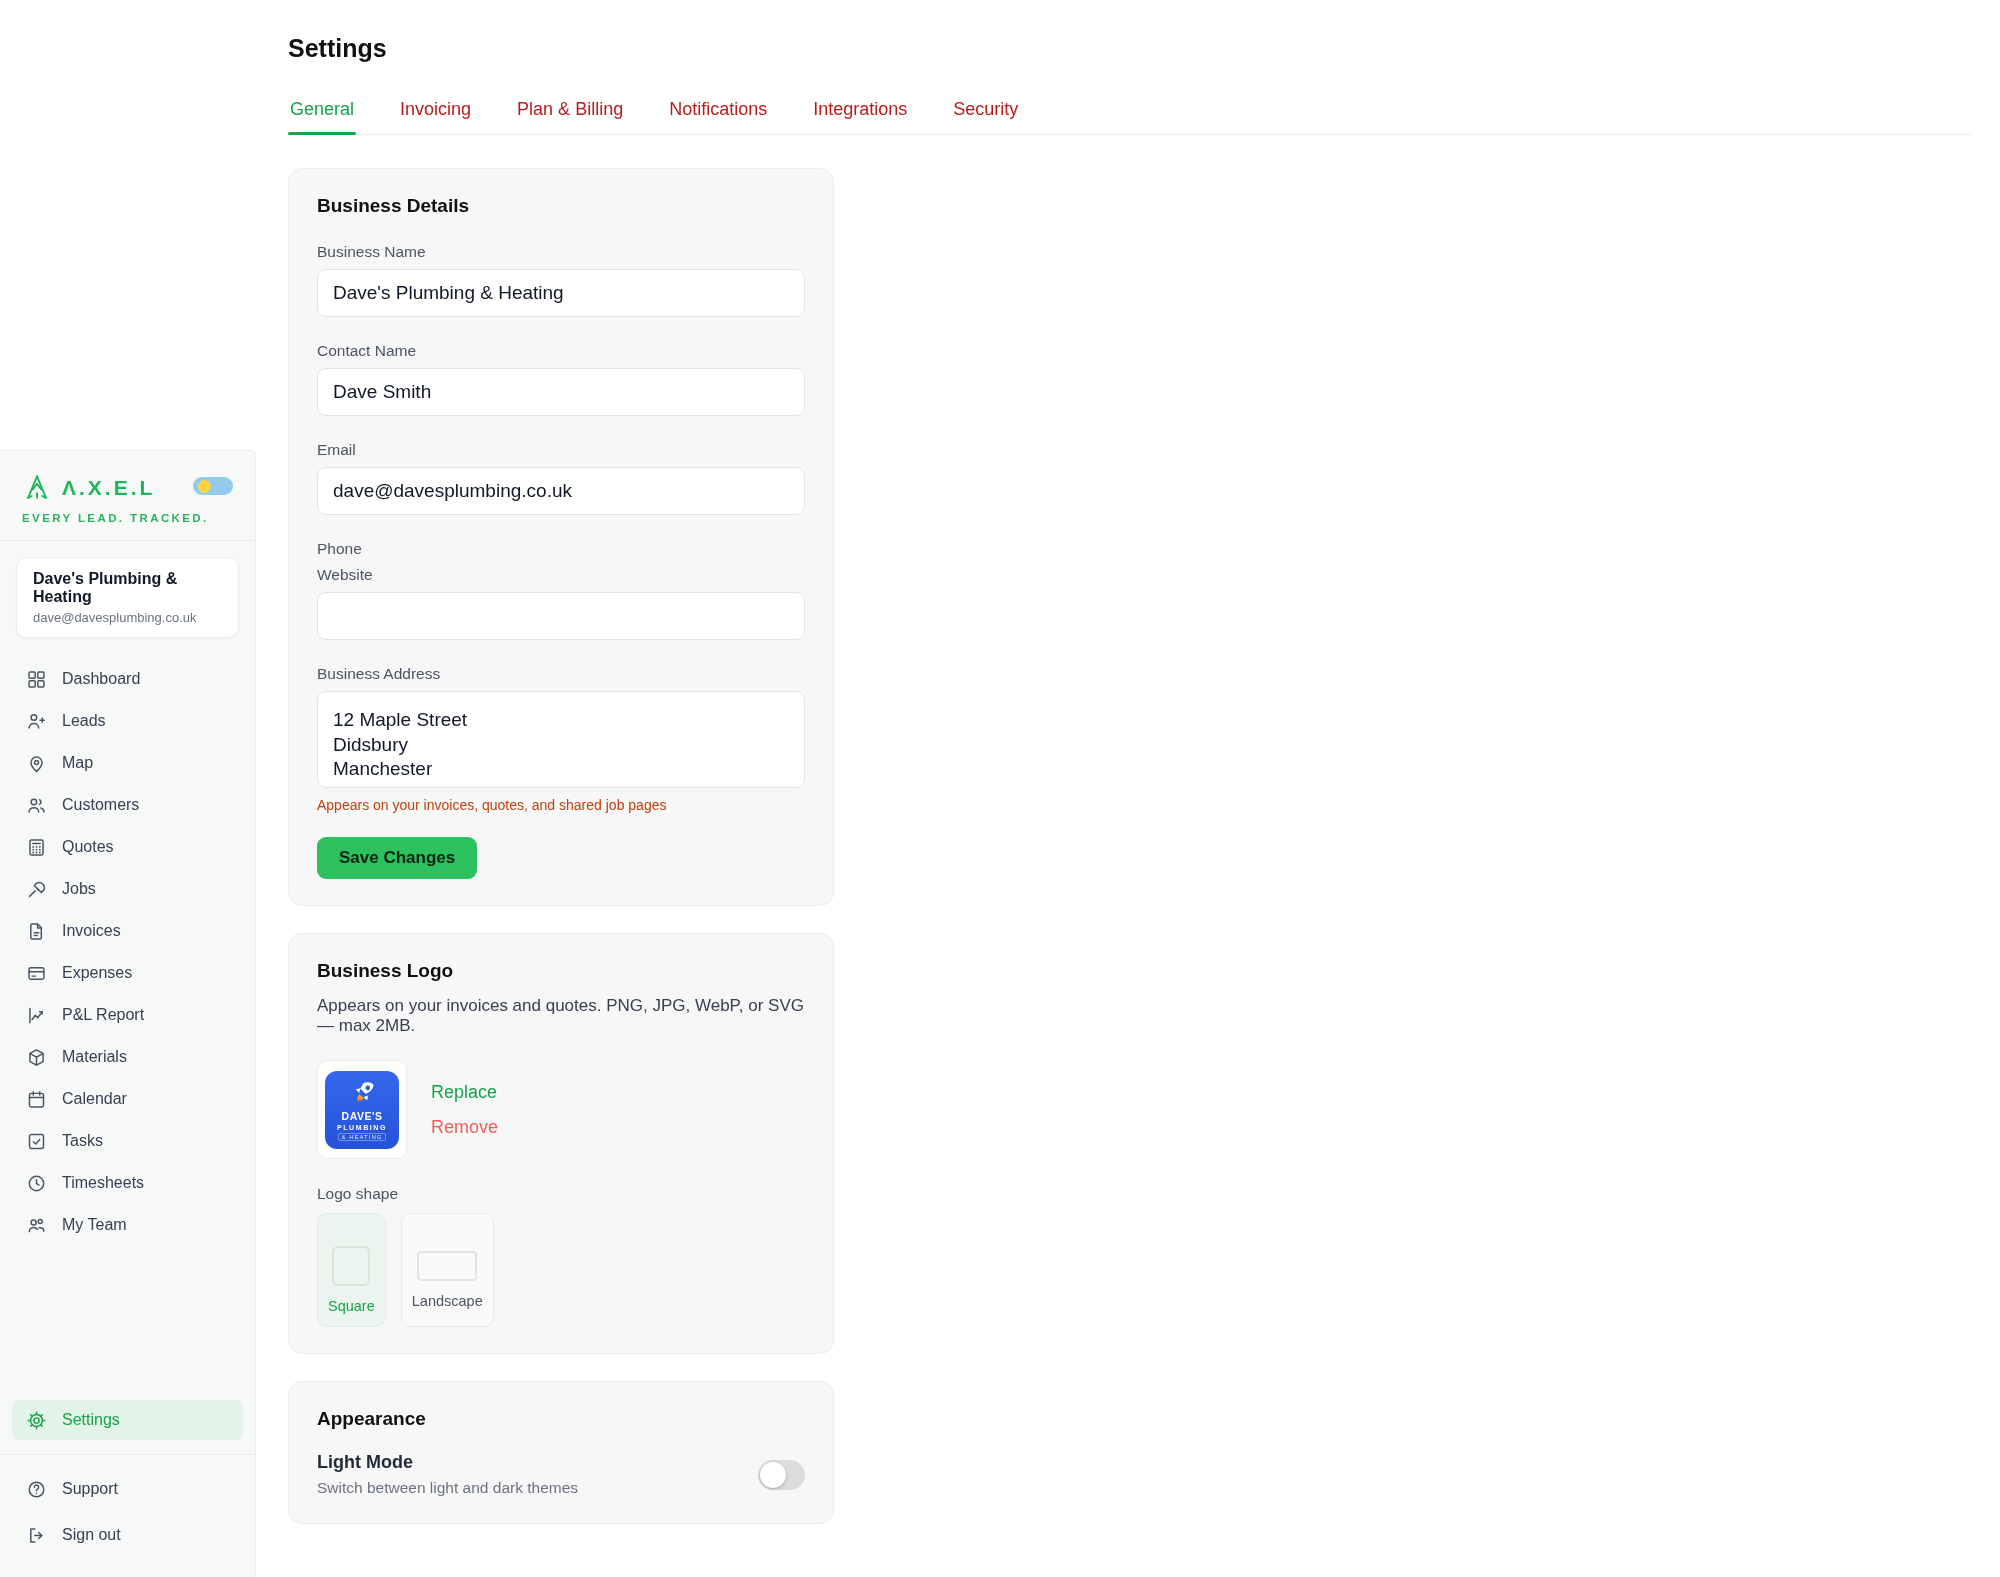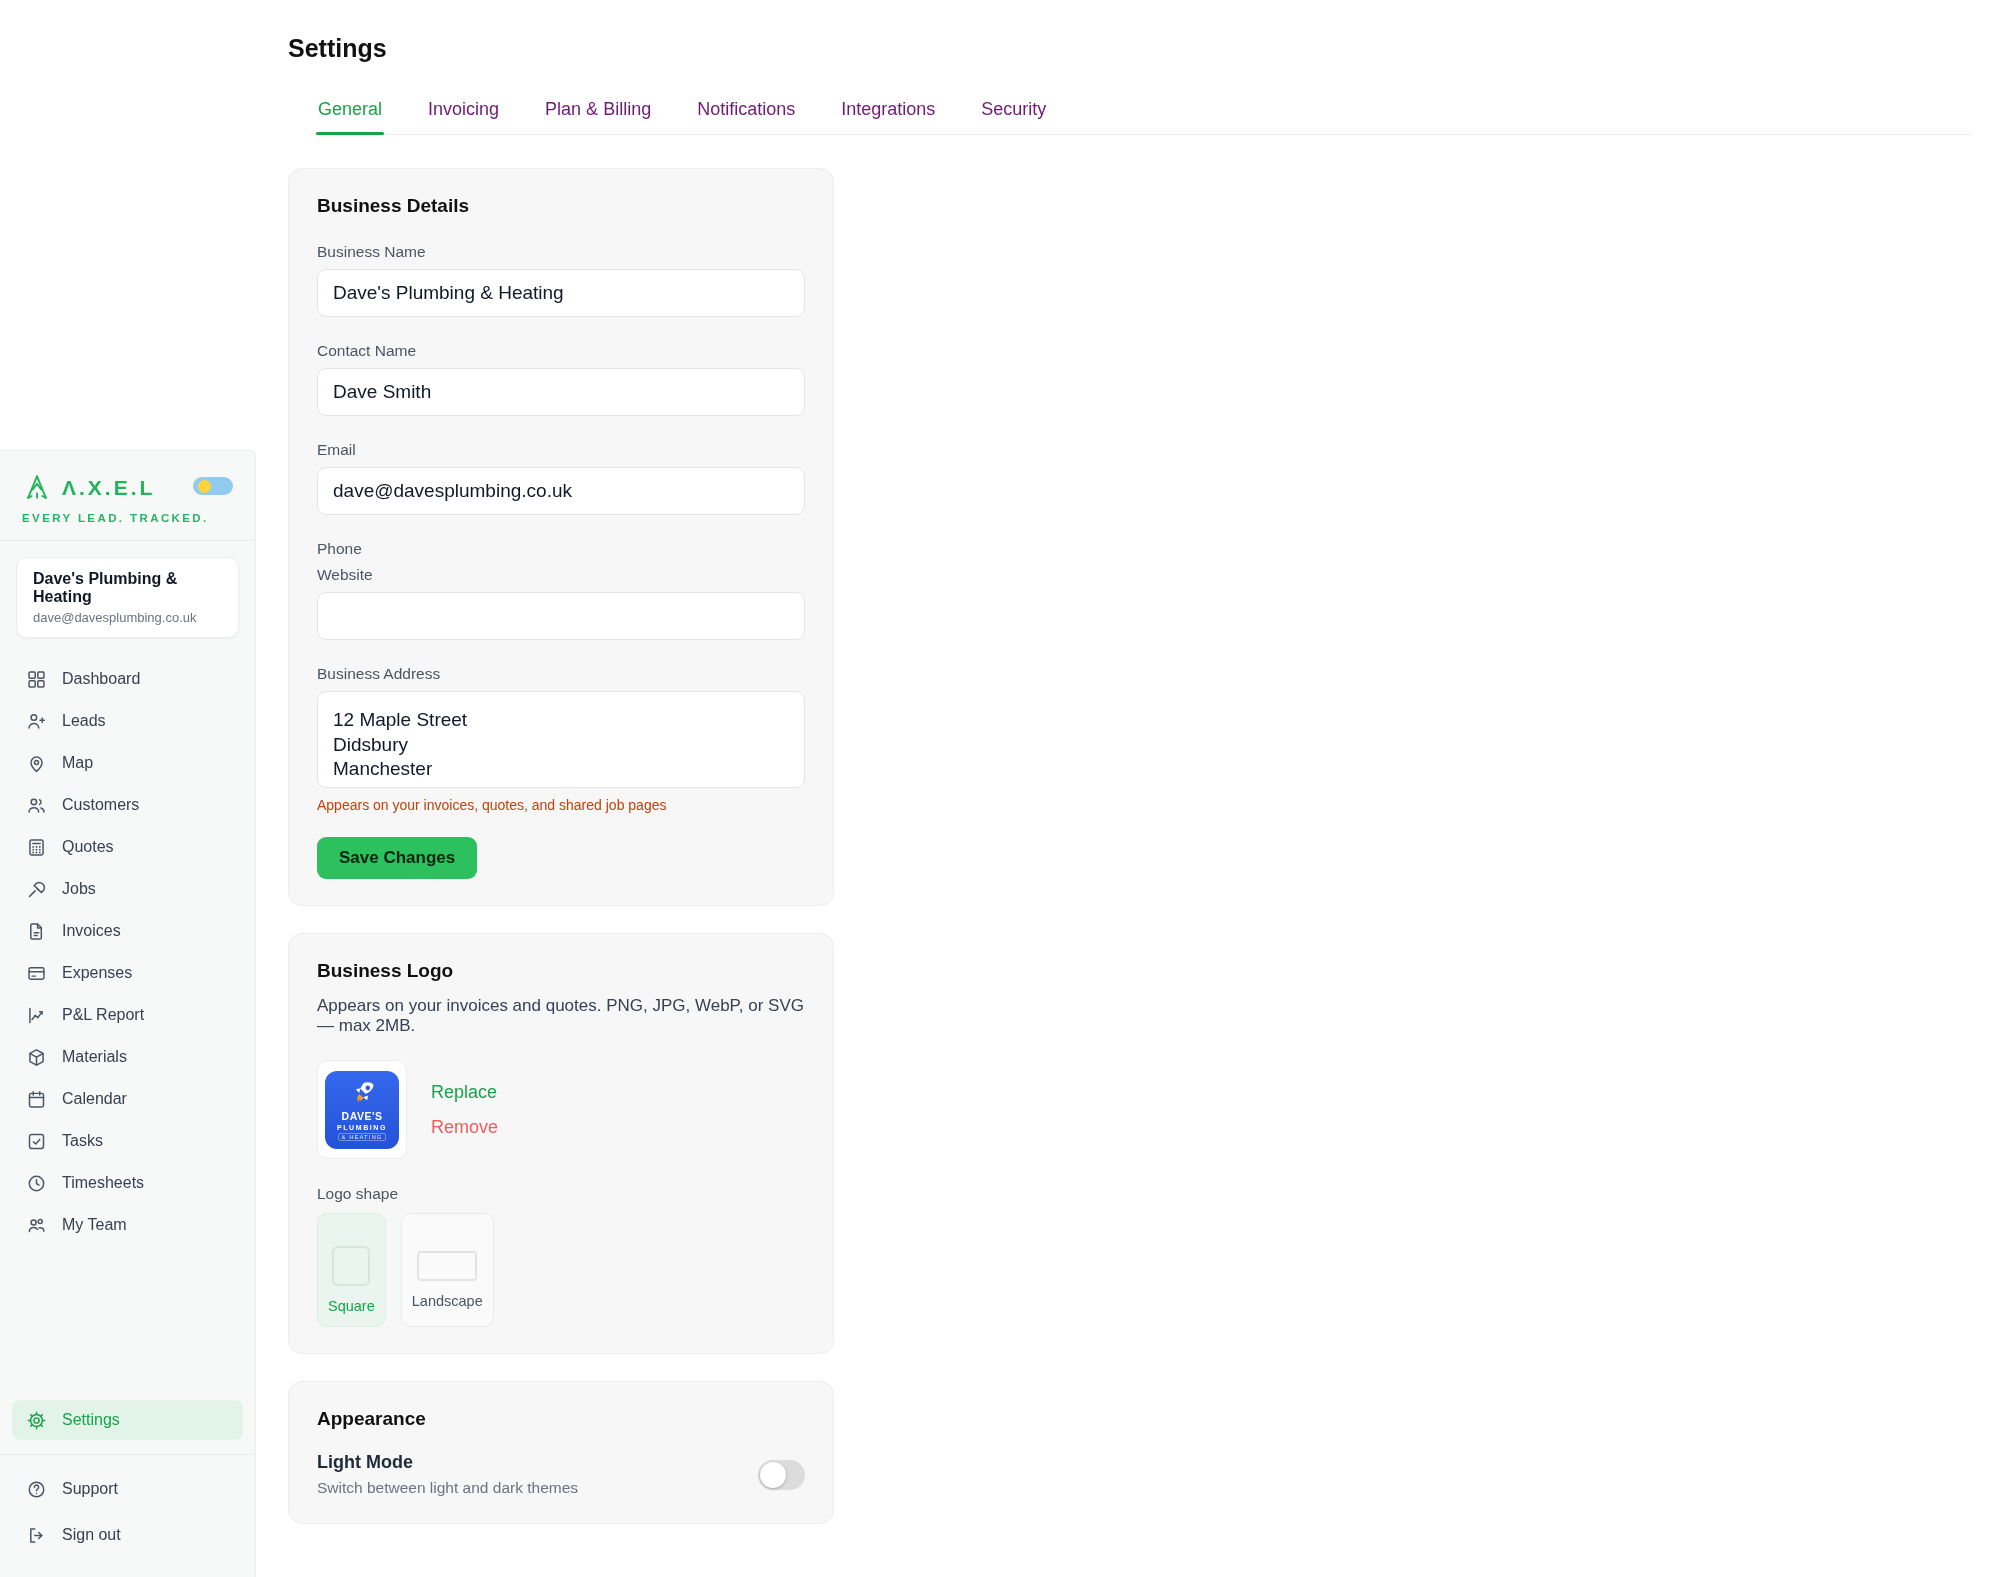--- a/index.html
+++ b/index.html
@@ -33,23 +33,23 @@
 
   .bottom-block { margin-top:auto; padding:0 12px 16px; }
   .nav-item.active { background:#e2f4e8; color:#17a34a; }
   .nav-item.active .icn { color:#17a34a; }
   .side-divider { border:none; border-top:1px solid #ececec; margin:14px -12px; }
   .bottom-block .nav-item { height:40px; margin-bottom:6px; }
 
   
   .main { position:absolute; left:256px; top:0; right:0; bottom:0; padding:30px 28px 0 32px; }
   .page-title { font-size:25px; font-weight:700; color:#111; margin:4px 0 36px; }
-  .tabs { display:flex; gap:42px; position:relative;margin-left:28px; }
+  .tabs { display:flex; gap:42px; position:relative; }
   .tabs::after { content:''; position:absolute; left:0; right:0; bottom:0; height:1px; background:#ececec; }
-  .tab { position:relative; font-size:18px; color:#701a75; padding:0 2px 15px; cursor:pointer; }
+  .tab { position:relative; font-size:18px; color:#b91c1c; padding:0 2px 15px; cursor:pointer; }
   .tab.active { color:#16a34a; }
   .tab.active::after { content:''; position:absolute; left:0; right:0; bottom:0; height:3px;
     background:#16a34a; border-radius:2px; z-index:1; }
 
   .content { margin-top:33px; width:546px; }
   .card { background:#f7f7f7; border:1px solid #ececec; border-radius:14px;
     padding:26px 28px; margin-bottom:27px; }
   .card-title { font-size:19px; font-weight:700; color:#111; margin-bottom:26px; }
 
   .field-label { font-size:15.5px; color:#4b5563; margin-bottom:8px; }

